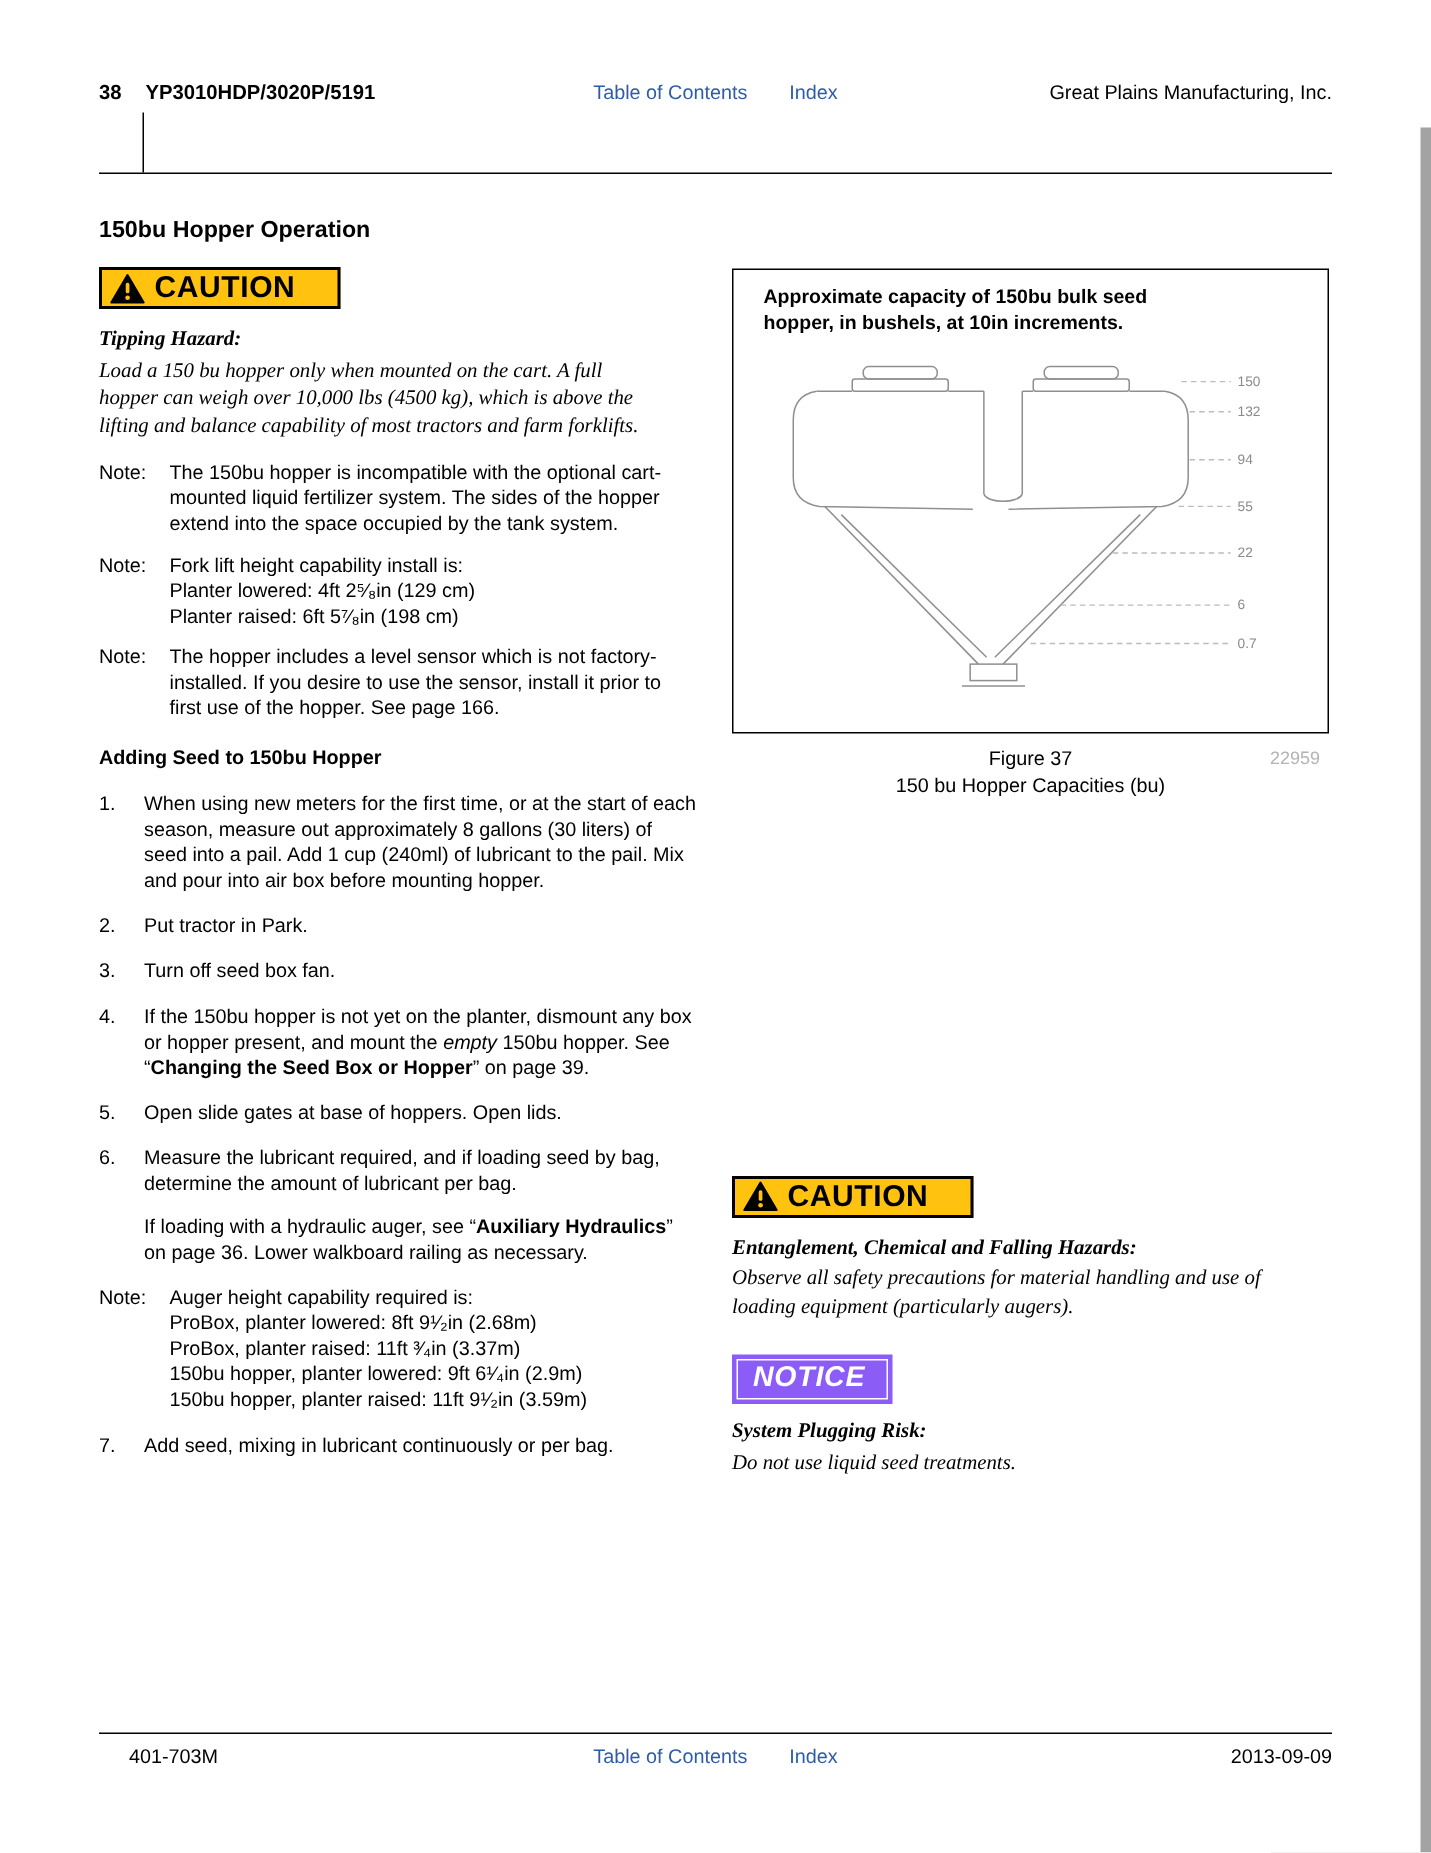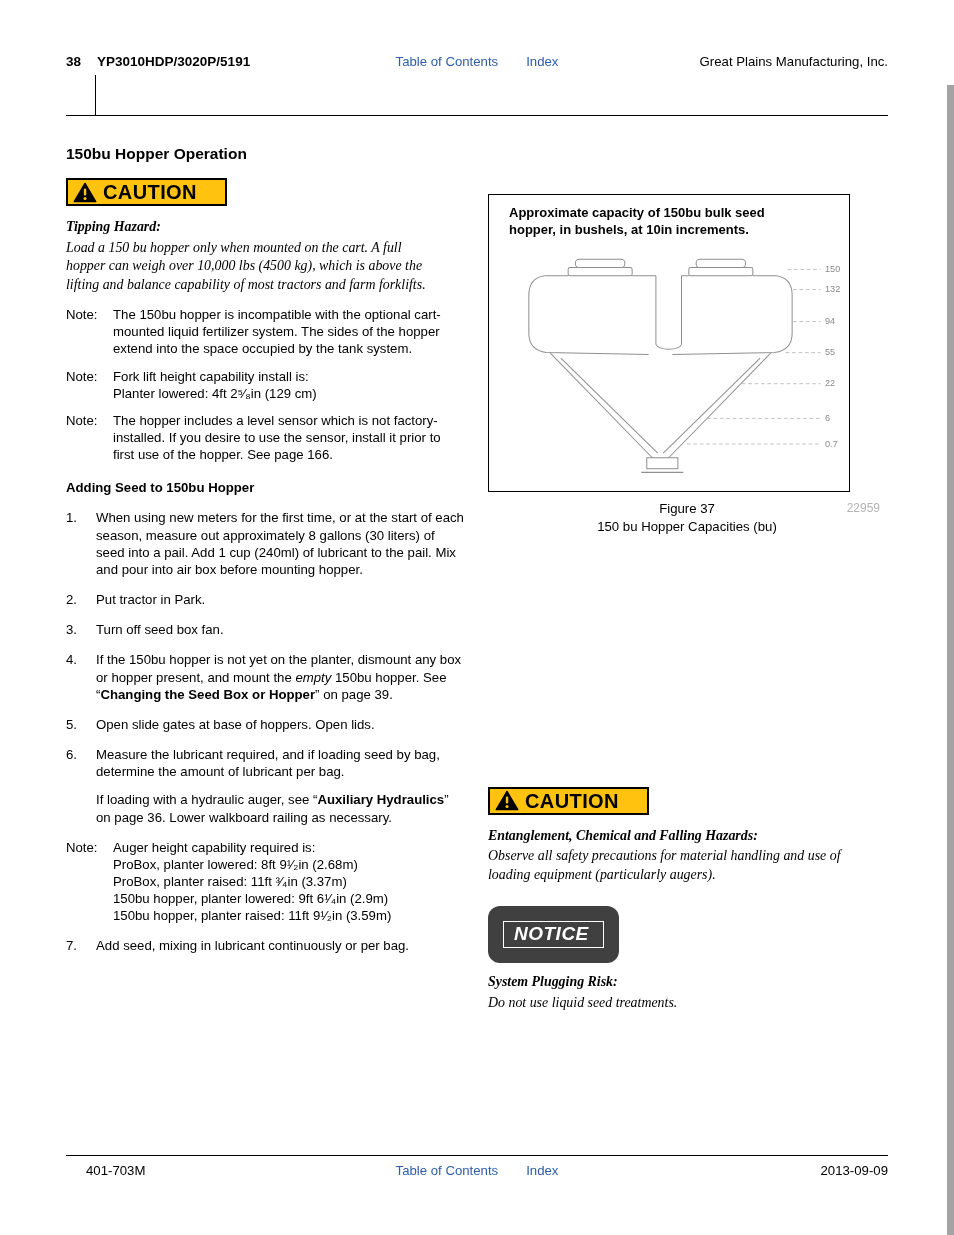--- a/index.html
+++ b/index.html
@@ -29,42 +29,42 @@
   .hdr-tick { position:absolute; left:95px; top:75px; width:1px; height:40px; background:#000; }
 
   
   .main { position:absolute; top:138px; left:66px; width:822px; display:grid; grid-template-columns:398px 400px; column-gap:24px; }
 
   .title { font-size:15.5px; font-weight:bold; margin:6px 0 14px; }
 
   
   .caution-badge { display:inline-flex; align-items:center; gap:6px; background:#ffc20e; border:2.5px solid #000; padding:1px 28px 1px 5px; margin:0 0 12px; }
   .caution-text { font-weight:bold; font-size:20px; letter-spacing:0.4px; line-height:1.1; }
-  .notice-badge { display:inline-block; background:#404040; padding:15px; margin:18px 0 10px;border-radius:12px; }
+  .notice-badge { display:inline-block; background:#8b5cf6; padding:3px; margin:18px 0 10px; }
   .notice-inner { border:1.5px solid #fff; color:#fff; font-style:italic; font-weight:bold; font-size:19px; padding:1px 14px 2px 10px; letter-spacing:0.5px; line-height:1.15; }
 
   
   .serif-i { font-family:"Liberation Serif","DejaVu Serif",serif; font-style:italic; font-size:13.9px; line-height:1.33; }
   .haz-head { font-weight:bold; margin-bottom:2px; }
   .tipping { margin-bottom:12px; max-width:378px; }
 
   .note { display:flex; margin:10px 0; }
   .note-label { width:47px; flex:none; }
   .note-body { flex:1; }
 
   .section-heading { font-weight:bold; margin:16px 0 4px; }
 
   .step { display:flex; margin:13px 0; }
   .step-num { width:30px; flex:none; }
   .step-body { flex:1; }
   .step-cont { margin-top:11px; }
 
   
   .right-col { position:relative; }
-  .figure-box { margin-top:56px; border:1.5px solid #000; padding:10px 8px 0 12px; width:362px; }
+  .figure-box { margin-top:41px; border:1.5px solid #000; padding:10px 8px 12px 12px; width:398px; }
   .figure-box-caption { font-weight:bold; font-size:13px; line-height:1.28; max-width:305px; margin:0 0 4px 8px; }
   .fig-meta { position:relative; width:398px; text-align:center; margin-top:8px; }
   .fig-id { position:absolute; right:6px; top:1px; color:#b3b3b3; font-size:12px; }
   .hazard-group { margin-top:252px; }
   .haz-block { margin-bottom:4px; max-width:392px; }
   svg text { font-family:"Liberation Sans","DejaVu Sans",sans-serif; }
   b.inline, .bold { font-weight:bold; }
 </style>
 </head>
 <body>
@@ -107,20 +107,21 @@
       <div class="note">
         <span class="note-label">Note:</span>
         <div class="note-body">The 150bu hopper is incompatible with the optional cart-mounted liquid fertilizer system. The sides of the hopper extend into the space occupied by the tank system.</div>
       </div>
 
       <div class="note">
         <span class="note-label">Note:</span>
         <div class="note-body">
           <div>Fork lift height capability install is:</div>
           <div>Planter lowered: 4ft 2⁵⁄₈in (129 cm)</div>
+          <div>Planter raised: 6ft 5⁷⁄₈in (198 cm)</div>
         </div>
       </div>
 
       <div class="note">
         <span class="note-label">Note:</span>
         <div class="note-body">The hopper includes a level sensor which is not factory-installed. If you desire to use the sensor, install it prior to first use of the hopper. See page 166.</div>
       </div>
 
       <div class="section-heading">Adding Seed to 150bu Hopper</div>
 

